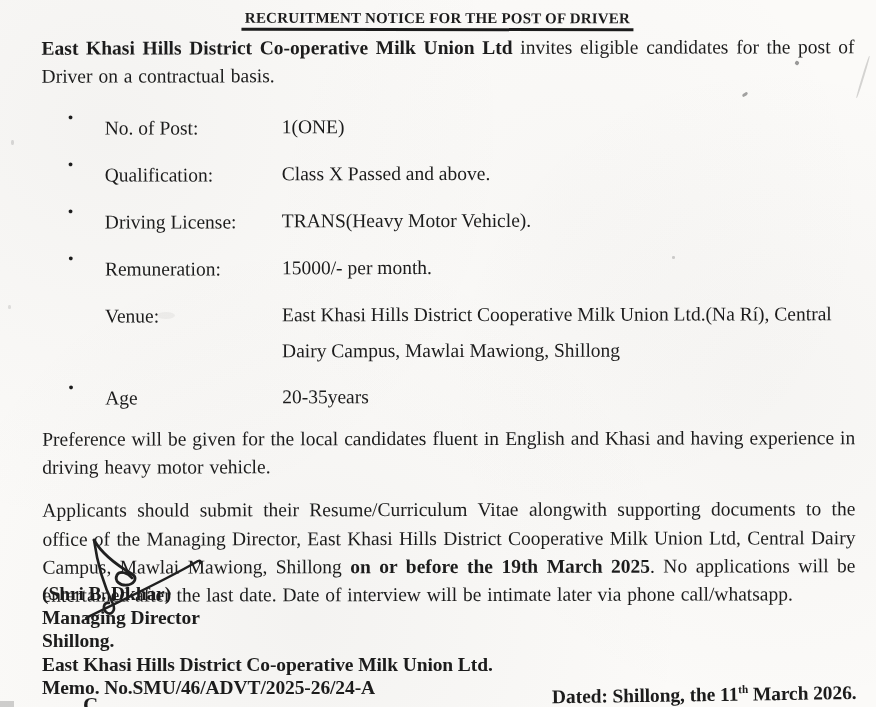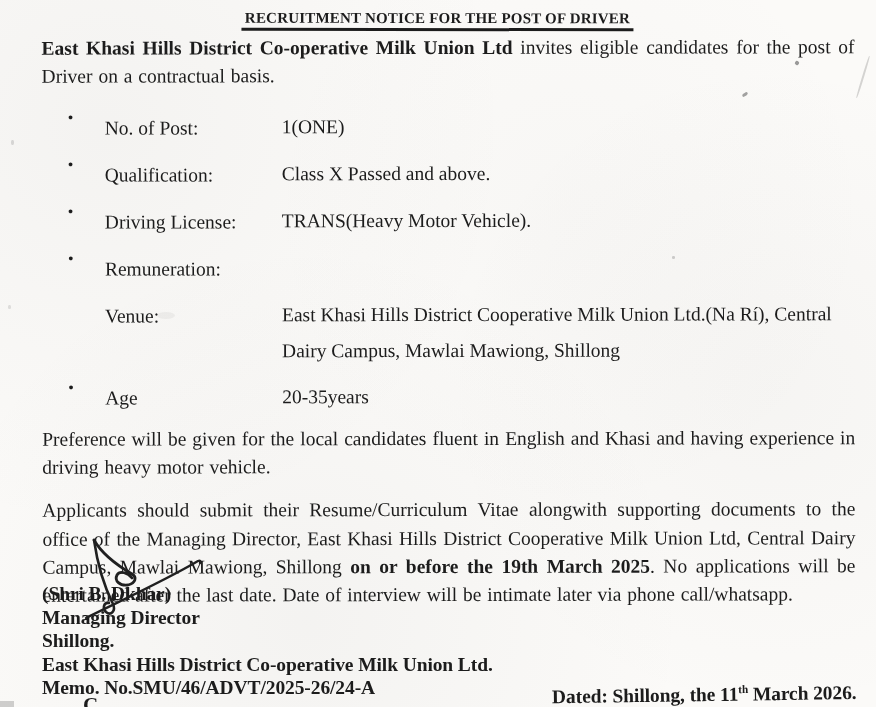--- a/index.html
+++ b/index.html
@@ -84,20 +84,21 @@
         <span class="dvalue">Class X Passed and above.</span>
       </div>
       <div class="drow">
         <span class="marker">•</span>
         <span class="dlabel">Driving License:</span>
         <span class="dvalue">TRANS(Heavy Motor Vehicle).</span>
       </div>
       <div class="drow">
         <span class="marker">•</span>
         <span class="dlabel">Remuneration:</span>
+        <span class="dvalue">15000/- per month.</span>
       </div>
       <div class="drow">
         <span class="marker"></span>
         <span class="dlabel">Venue:</span>
         <span class="dvalue">East Khasi Hills District Cooperative Milk Union Ltd.(Na Rí), Central Dairy Campus, Mawlai Mawiong, Shillong</span>
       </div>
       <div class="drow">
         <span class="marker">•</span>
         <span class="dlabel">Age</span>
         <span class="dvalue">20-35years</span>

